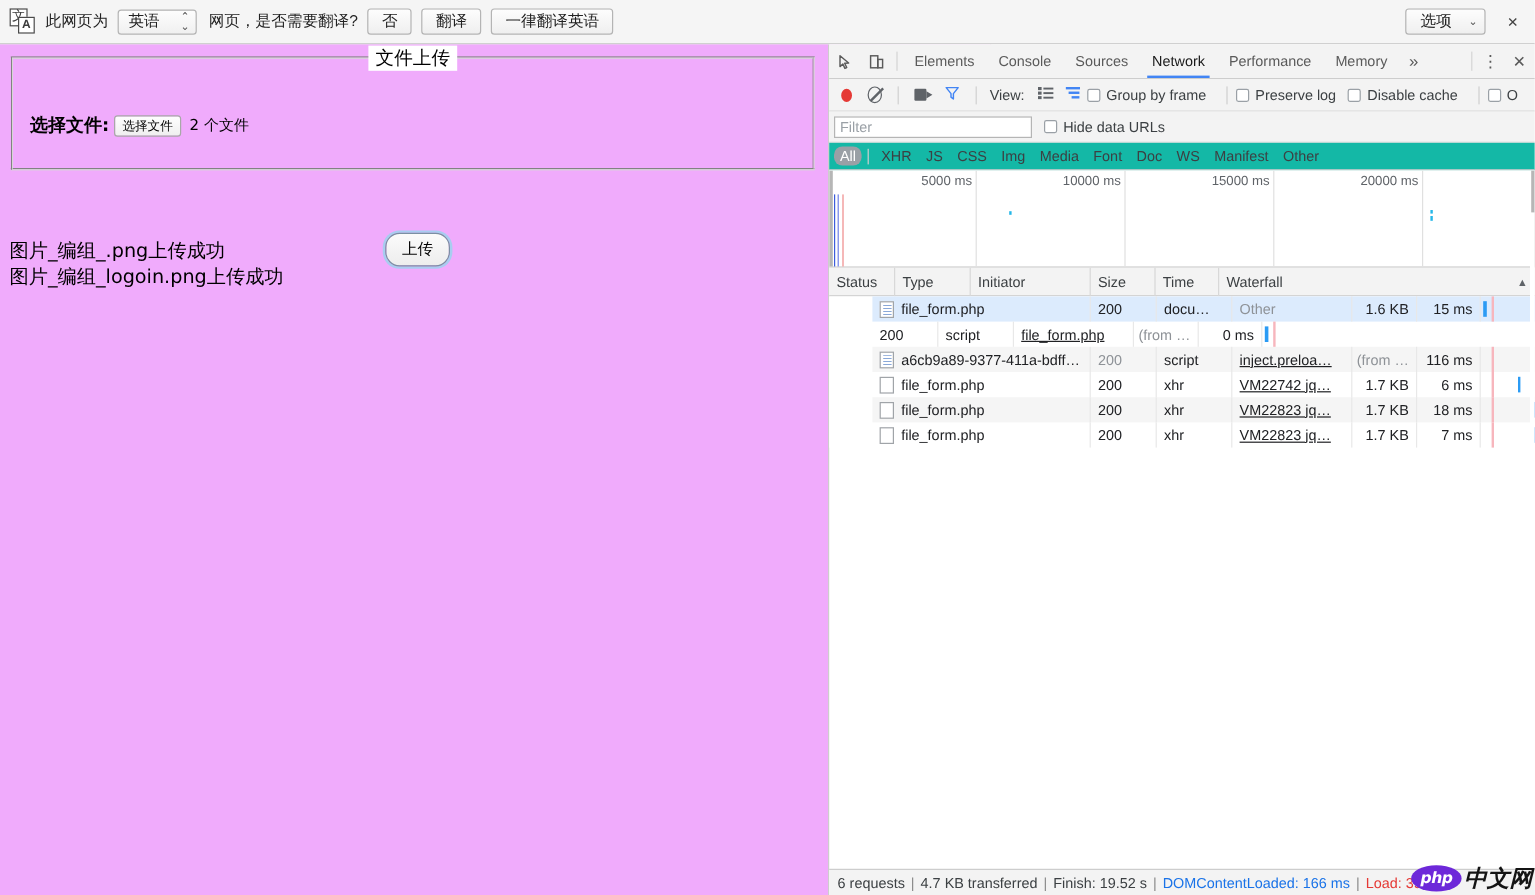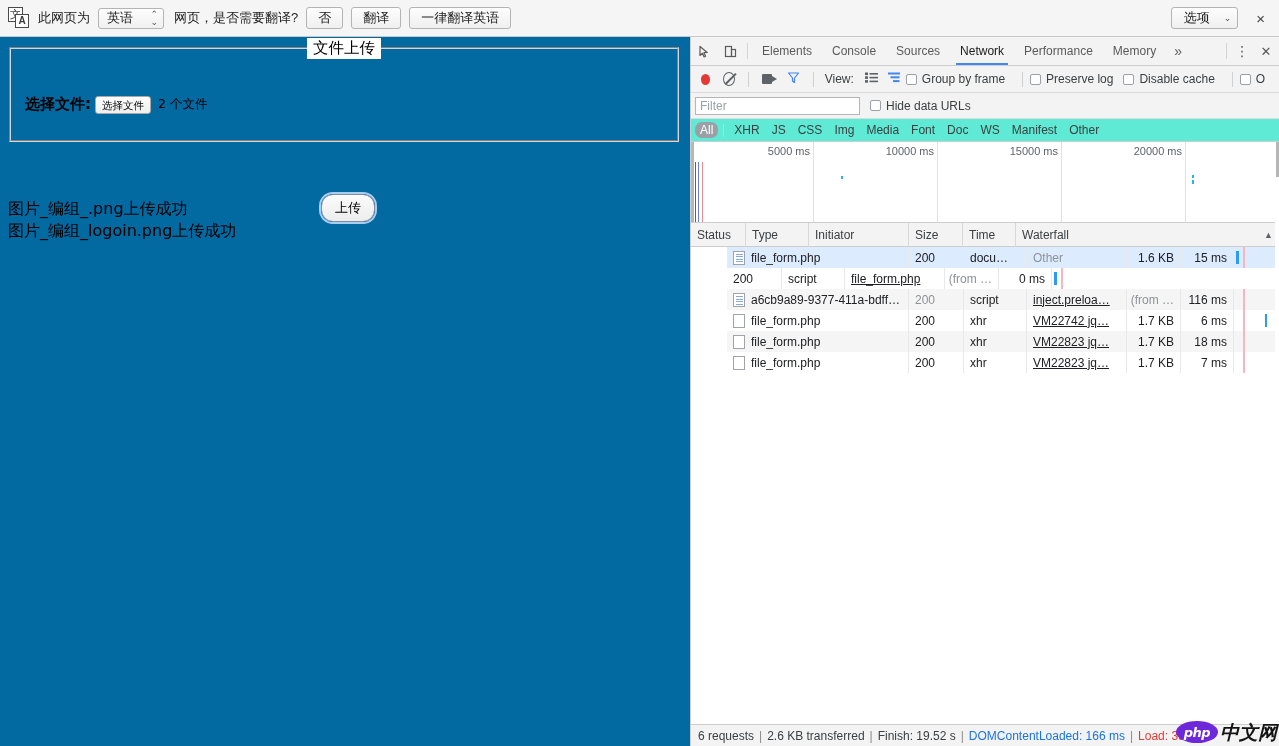--- a/index.html
+++ b/index.html
@@ -67,21 +67,21 @@
     display: inline-flex; align-items: center;
     padding: 0 6px 0 12px; margin-right: 12px; box-sizing: border-box;
   }
   .tb-options .caret { margin-left: 14px; font-size: 9px; color: #555; }
   .tb-close { font-size: 15px; color: #444; padding: 0 6px; line-height: 1; }
 
   
   .content {
     position: absolute; left: 0; top: 37px;
     width: 826px; height: 709px;
-    background: #0369a1; overflow: hidden;
+    background: #f0abfc; overflow: hidden;
     border-right: 1px solid #b9b9b9;
     box-sizing: border-box;
   }
   .fieldset {
     position: absolute; left: 9px; top: 10px;
     width: 670px; height: 95px;
     border: 2px groove #d6d6d6;
     box-sizing: border-box;
   }
   .legend {
@@ -193,21 +193,21 @@
     width: 165px; height: 18px;
     border: 1px solid #b5b5b5; background: #fff;
     font-size: 12px; color: #9aa0a6;
     padding: 0 4px; box-sizing: border-box;
     display: flex; align-items: center;
     margin-right: 10px;
     font-family: "Liberation Sans", sans-serif;
   }
 
   .dt-typesbar {
-    height: 23px; background: #5eead4;
+    height: 23px; background: #14b8a6;
     border-bottom: 1px solid #cdcdcd;
     display: flex; align-items: center;
     padding: 0 4px; box-sizing: border-box;
   }
   .type-pill {
     font-size: 12px; color: #3c4043; padding: 1px 5px;
     border-radius: 7px; margin-right: 2px; white-space: nowrap;
   }
   .type-pill.active { background: #9aa0a6; color: #fff; }
   .type-div { width: 1px; height: 13px; background: #cfcfcf; margin: 0 5px 0 3px; }
@@ -594,21 +594,21 @@
         </div>
       </div>
 
     </div>
 
     <div class="dt-scrollbar"></div>
 
     <div class="dt-status">
       <span>6 requests</span>
       <span class="st-sep">|</span>
-      <span>2.6 KB transferred</span>
+      <span>4.7 KB transferred</span>
       <span class="st-sep">|</span>
       <span>Finish: 19.52 s</span>
       <span class="st-sep">|</span>
       <span class="st-blue">DOMContentLoaded: 166 ms</span>
       <span class="st-sep">|</span>
       <span class="st-red">Load: 391 ms</span>
     </div>
 
     <div class="watermark">
       <span class="php-logo">php</span>

